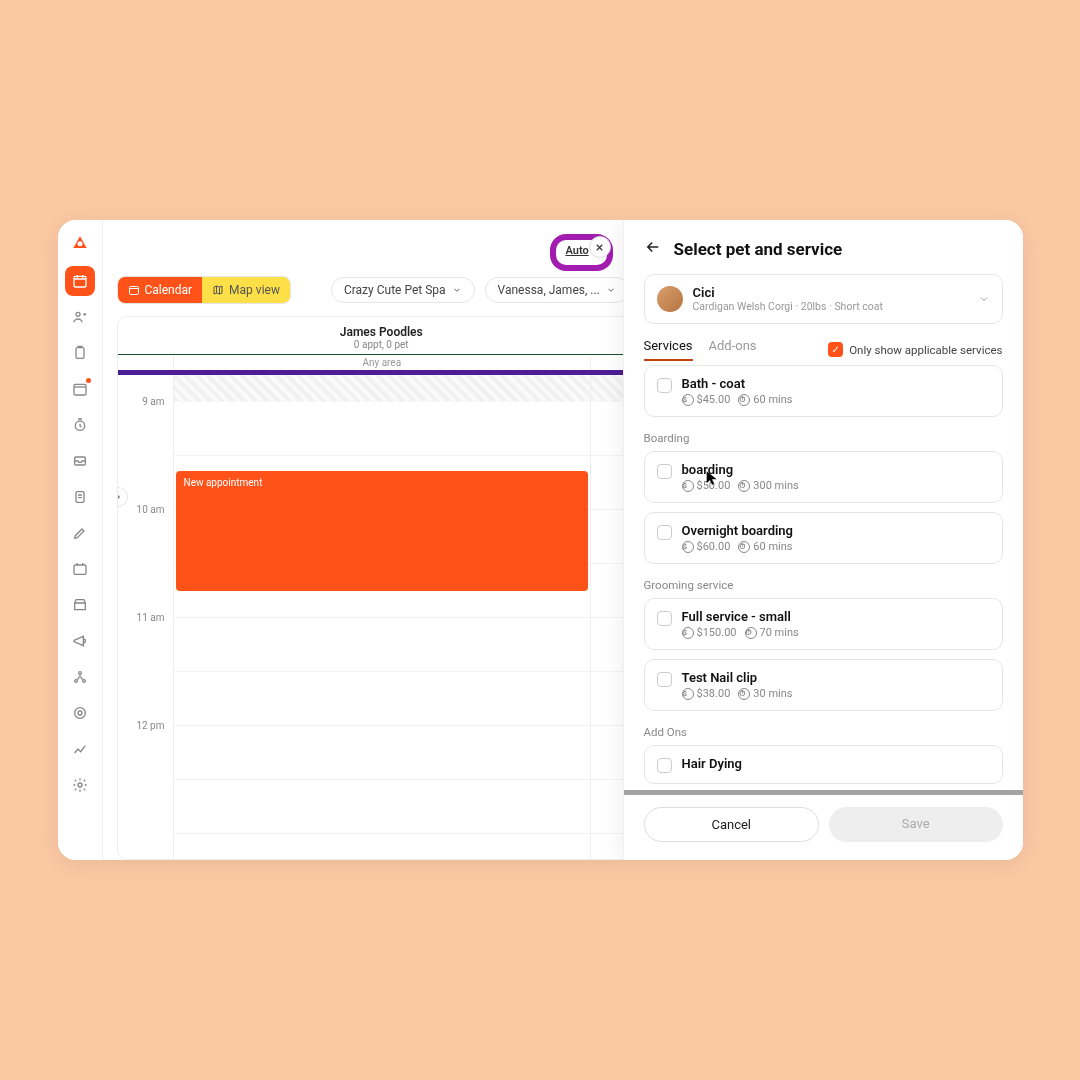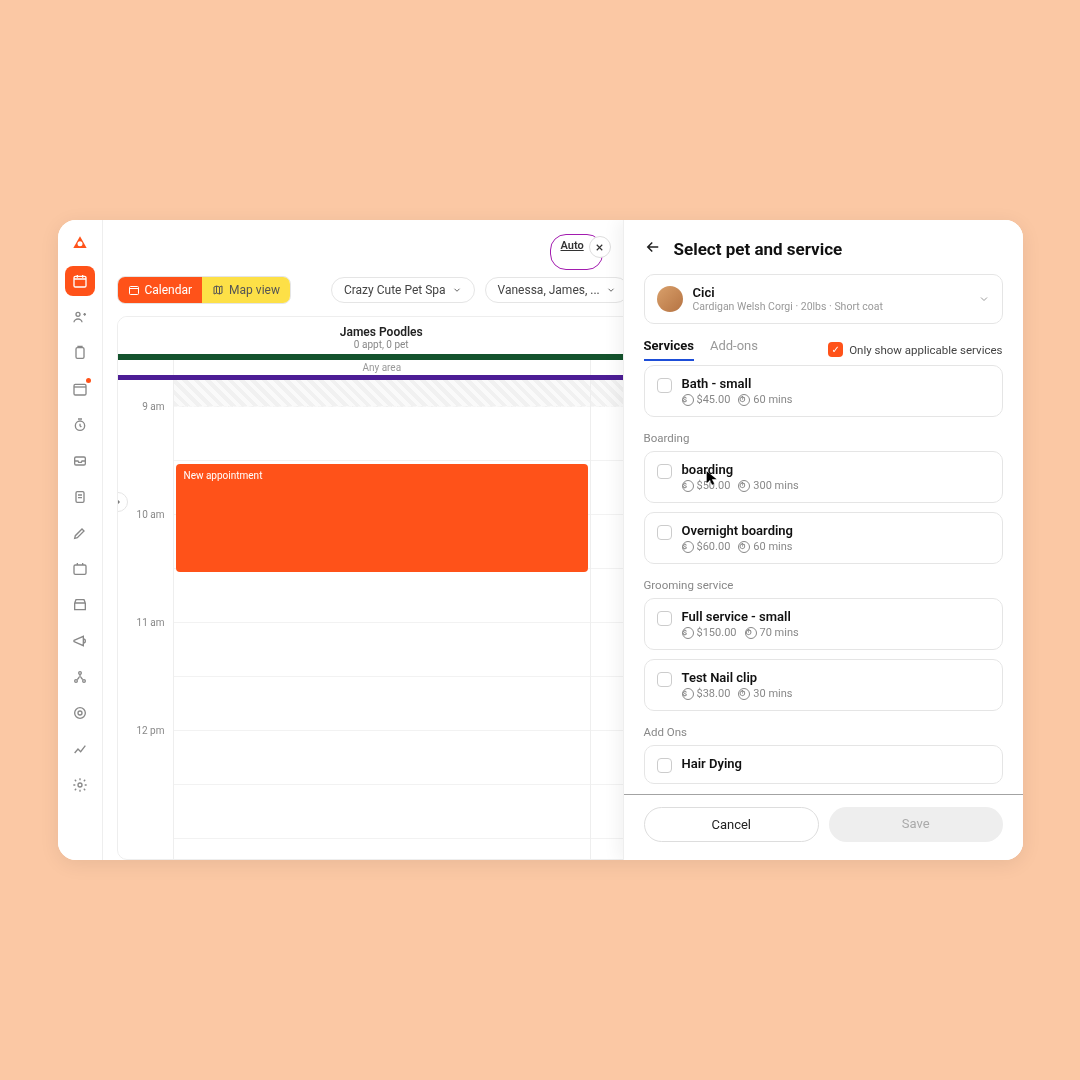--- a/index.html
+++ b/index.html
@@ -16,65 +16,65 @@
   .main { flex:1; display:flex; flex-direction:column; padding: 56px 14px 0 14px; background:#fff; }
   .toolbar { display:flex; align-items:center; gap:10px; margin-bottom:12px; }
   .seg { display:flex; border:1px solid #e5e5e5; border-radius:8px; overflow:hidden; }
   .seg button { border:none; background:#fde047; padding:6px 10px; font-size:12px; display:flex; align-items:center; gap:5px; color:#555; cursor:pointer;}
   .seg button.on { background:#ff5219; color:#fff; }
   .pill { border:1px solid #e5e5e5; border-radius:20px; padding:5px 12px; font-size:12px; color:#444; display:flex; align-items:center; gap:6px; background:#fff; cursor:pointer;}
   .date-nav { display:flex; align-items:center; gap:6px; font-size:13px; font-weight:600; color:#222;}
   .chev { width:18px; height:18px; display:flex; align-items:center; justify-content:center; color:#666; cursor:pointer;}
   
   .cal-wrap { flex:1; border:1px solid #eee; border-radius:10px; overflow:hidden; display:flex; flex-direction:column; position:relative; }
-  .cal-header { display:flex; border-bottom:6px solid #14532d; background:#fff;align-items:center; }
+  .cal-header { display:flex; border-bottom:1px solid #14532d; background:#fff;align-items:center; }
   .gutter { width:55px; }
   .col-head { flex:1; text-align:center; padding:8px 0 4px; }
   .col-head .name { font-size:12px; font-weight:600; color:#222; }
   .col-head .sub { font-size:10px; color:#888; }
   .area-row { display:flex; border-bottom:5px solid #4c1d95; font-size:10px; color:#999; }
   .area-cell { flex:1; text-align:center; padding:2px 0; border-left:1px solid #eee;}
   .cal-body { flex:1; display:flex; position:relative; }
   .time-col { width:55px; }
   .time-label { height:108px; text-align:right; padding-right:8px; font-size:10px; color:#888; transform:translateY(-6px);}
   .grid-cols { flex:1; display:flex; position:relative; }
   .grid-col { flex:1; border-left:1px solid #eee; position:relative; }
   .hour { height:54px; border-bottom:1px solid #f2f2f2; }
   .half { height:27px; border-bottom:1px dashed #f6f6f6; }
   .diag { background: repeating-linear-gradient(45deg,#f1f1f1,#f1f1f1 4px,#fafafa 4px,#fafafa 8px); }
   .appt { position:absolute; left:2px; right:2px; background:#ff5219; color:#fff; font-size:10px; padding:6px 8px; border-radius:4px; }
   .collapse-btn { position:absolute; left:-10px; top:112px; width:20px; height:20px; background:#fff; border:1px solid #e5e5e5; border-radius:50%; display:flex; align-items:center; justify-content:center; font-size:10px; color:#666; cursor:pointer;}
   
-  .auto-pill { position:absolute; top:14px; left:492px; background:#fff; border:1px solid #a21caf; border-radius:16px; padding:4px 18px 17px 10px; font-size:11px; font-weight:600; color:#333; z-index:2;text-decoration:underline;}
+  .auto-pill { position:absolute; top:14px; left:492px; background:#fff; border:6px solid #a21caf; border-radius:16px; padding:4px 18px 8px 10px; font-size:11px; font-weight:600; color:#333; z-index:2;text-decoration:underline;}
   .close-bubble { position:absolute; top:16px; left:531px; width:22px; height:22px; background:#fff; border:1px solid #ddd; border-radius:50%; display:flex; align-items:center; justify-content:center; font-size:12px; z-index:3; cursor:pointer;}
   
   .panel { position:absolute; top:0; right:0; bottom:0; width:400px; background:#fff; border-left:1px solid #eee; box-shadow:-6px 0 16px rgba(0,0,0,0.05); display:flex; flex-direction:column; border-radius:0 18px 18px 0; z-index:5;}
   .panel-head { display:flex; align-items:center; gap:10px; padding:18px 20px 14px; }
   .panel-head h2 { font-size:17px; font-weight:700; color:#111; }
   .back { width:20px; cursor:pointer; color:#222;}
   .panel-body { flex:1; overflow:auto; padding:0 20px 10px; }
   .panel-body::-webkit-scrollbar{width:6px}
   .panel-body::-webkit-scrollbar-thumb{background:#ddd;border-radius:3px}
   .pet-card { border:1px solid #e5e5e5; border-radius:10px; padding:10px 12px; display:flex; align-items:center; gap:10px; cursor:pointer;}
   .pet-ava { width:26px; height:26px; border-radius:50%; background:linear-gradient(135deg,#d9a06b,#b57342); }
   .pet-name { font-size:13px; font-weight:600; color:#111;}
   .pet-sub { font-size:10.5px; color:#999;}
   .tabs { display:flex; align-items:center; justify-content:space-between; margin:14px 0 4px;}
   .tab-row { display:flex; gap:16px; font-size:13px;}
   .tab { color:#999; padding-bottom:6px; cursor:pointer;}
-  .tab.on { color:#111; font-weight:700; border-bottom:2px solid #1d4ed8;}
+  .tab.on { color:#111; font-weight:400; border-bottom:2px solid #c2410c;}
   .chk-row { display:flex; align-items:center; gap:6px; font-size:11.5px; color:#444;}
   .chk { width:15px; height:15px; border-radius:4px; background:#ff5219; display:flex; align-items:center; justify-content:center; color:#fff; font-size:10px;}
   .group-label { font-size:11.5px; color:#888; margin:14px 0 6px;}
   .svc { border:1px solid #e5e5e5; border-radius:10px; padding:10px 12px; display:flex; align-items:flex-start; gap:10px; margin-bottom:9px; cursor:pointer;}
   .svc .box { width:15px; height:15px; border:1.5px solid #ccc; border-radius:4px; margin-top:2px; flex-shrink:0;}
   .svc-title { font-size:13px; font-weight:600; color:#111;}
   .svc-meta { font-size:11px; color:#888; display:flex; align-items:center; gap:8px; margin-top:2px;}
   .svc-meta span{display:flex;align-items:center;gap:3px}
-  .panel-foot { display:flex; gap:10px; padding:12px 20px 18px; border-top:1px solid #a3a3a3;}
+  .panel-foot { display:flex; gap:10px; padding:12px 20px 18px; border-top:5px solid #a3a3a3;}
   .btn { flex:1; padding:9px 0; border-radius:20px; font-size:13px; text-align:center; cursor:pointer;}
   .btn-outline { border:1px solid #ddd; background:#fff; color:#222;}
   .btn-disabled { background:#eee; color:#aaa;}
   .cursor { position:absolute; left:646px; top:250px; z-index:10; pointer-events:none;}
   .ico{width:12px;height:12px;display:inline-block;border:1.3px solid currentColor;border-radius:50%;position:relative;font-size:8px;line-height:10px;text-align:center;font-weight:700;}
 </style>
 </head>
 <body>
 
 <div class="window">
@@ -251,21 +251,21 @@
           <div class="grid-col">
             <div class="half diag"></div>
             <div class="hour"></div>
               <div class="hour"></div>
               <div class="hour"></div>
               <div class="hour"></div>
               <div class="hour"></div>
               <div class="hour"></div>
               <div class="hour"></div>
               <div class="hour"></div>
-            <div class="appt" style="top:84px;height:108px">
+            <div class="appt" style="top:96px;height:120px">
               <span>New appointment</span>
             </div>
           </div>
           <div class="grid-col">
             <div class="half diag"></div>
             <div class="hour"></div>
               <div class="hour"></div>
               <div class="hour"></div>
               <div class="hour"></div>
               <div class="hour"></div>
@@ -314,21 +314,21 @@
         <label class="chk-row">
           <span class="chk">✓</span>
           <span>Only show applicable services</span>
         </label>
       </div>
 
       <div id="groups">
           <div class="svc">
             <div class="box"></div>
       <div>
-              <div class="svc-title">Bath - small</div>
+              <div class="svc-title">Bath - coat</div>
       <div class="svc-meta">
         <span><span class="ico">$</span>$45.00</span>
         <span><span class="ico">⏱</span>60 mins</span>
       </div>
             </div>
           </div>
           <div class="group-label">Boarding</div>
           <div class="svc">
             <div class="box"></div>
       <div>

